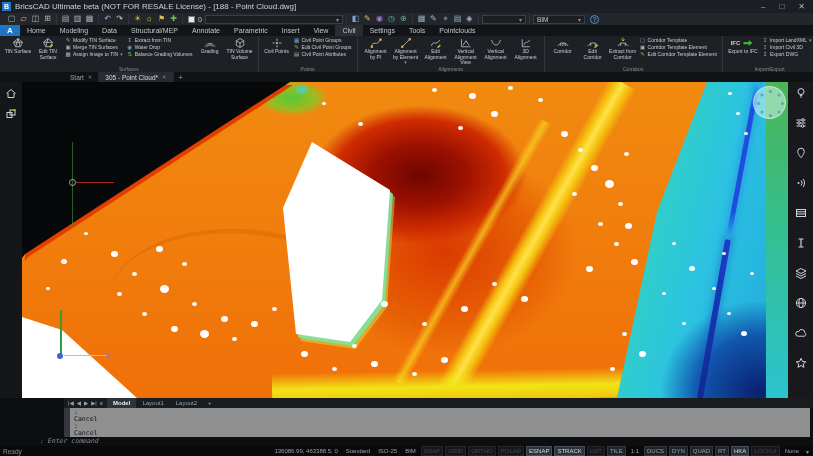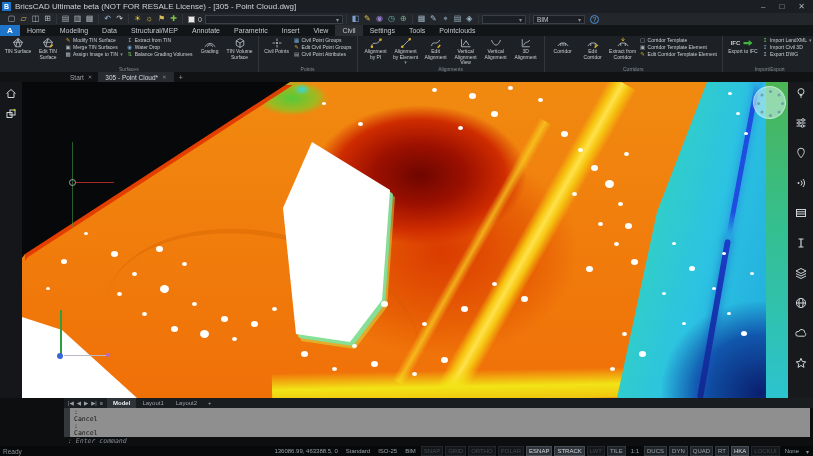--- a/index.html
+++ b/index.html
@@ -146,21 +146,21 @@
   .ltab.active{background:#2e3338;color:#e8ecef;font-weight:bold;}
   .lplus{padding:0 5px;line-height:10px;}
   
   .cmdrow{position:absolute;left:0;top:408px;width:813px;height:29px;background:#0c0e10;}
   .cmd-gutter{position:absolute;left:64px;top:0;width:6px;height:29px;background:#34383c;}
   .cmd-box{position:absolute;left:70px;top:0;right:3px;height:29px;background:#8f8f8f;
     font-family:"DejaVu Sans Mono",monospace;font-size:6.5px;line-height:6.9px;color:#141414;
     padding:1px 0 0 4px;}
   .promptrow{position:absolute;left:0;top:437px;width:813px;height:9px;background:#0c0e10;
     font-family:"DejaVu Sans Mono",monospace;font-style:italic;font-size:6.5px;color:#878d93;
-    padding-left:68px;line-height:9px;}
+    padding-left:40px;line-height:9px;}
   
   .statusbar{position:absolute;left:0;top:446px;width:813px;height:10px;background:#08090b;
     display:flex;align-items:center;font-size:6px;color:#9aa1a8;}
   .sb-ready{margin-left:3px;font-size:6.5px;color:#8a9096;}
   .sb-coords{margin-left:auto;color:#9aa1a8;white-space:nowrap;}
   .sb-items{display:flex;align-items:center;margin:0 3px 0 4px;}
   .sb-item{margin:0 1px;padding:0 2px;line-height:8px;white-space:nowrap;border:1px solid transparent;}
   .s-plain{color:#9aa1a8;}
   .s-on{color:#9aa1a8;background:#1f2428;border-color:#33383e;}
   .s-hi{color:#d2d7dc;background:#2e3439;border-color:#474d54;}
@@ -275,21 +275,21 @@
     </symbol>
   <symbol id="ic-star" viewBox="0 0 12 12">
       <path d="M6 1.3 L7.4 4.5 L10.8 4.8 L8.2 7 L9 10.4 L6 8.5 L3 10.4 L3.8 7 L1.2 4.8 L4.6 4.5 Z" fill="none" stroke="currentColor" stroke-width="1"></path>
     </symbol>
 </svg>
 
 <div class="app">
 
   <div class="titlebar">
     <span class="tb-logo">B</span>
-    <span class="tb-title">BricsCAD Ultimate beta (NOT FOR RESALE License) - [305 - Point Cloud.dwg]</span>
+    <span class="tb-title">BricsCAD Ultimate beta (NOT FOR RESALE License) - [188 - Point Cloud.dwg]</span>
     <span class="tb-controls">
       <span>–</span>
       <span>□</span>
       <span>✕</span>
     </span>
   </div>
 
   <div class="qat">
     <span class="qat-group">
         <span class="qicon" style="color:#aeb6bd">▢</span>

